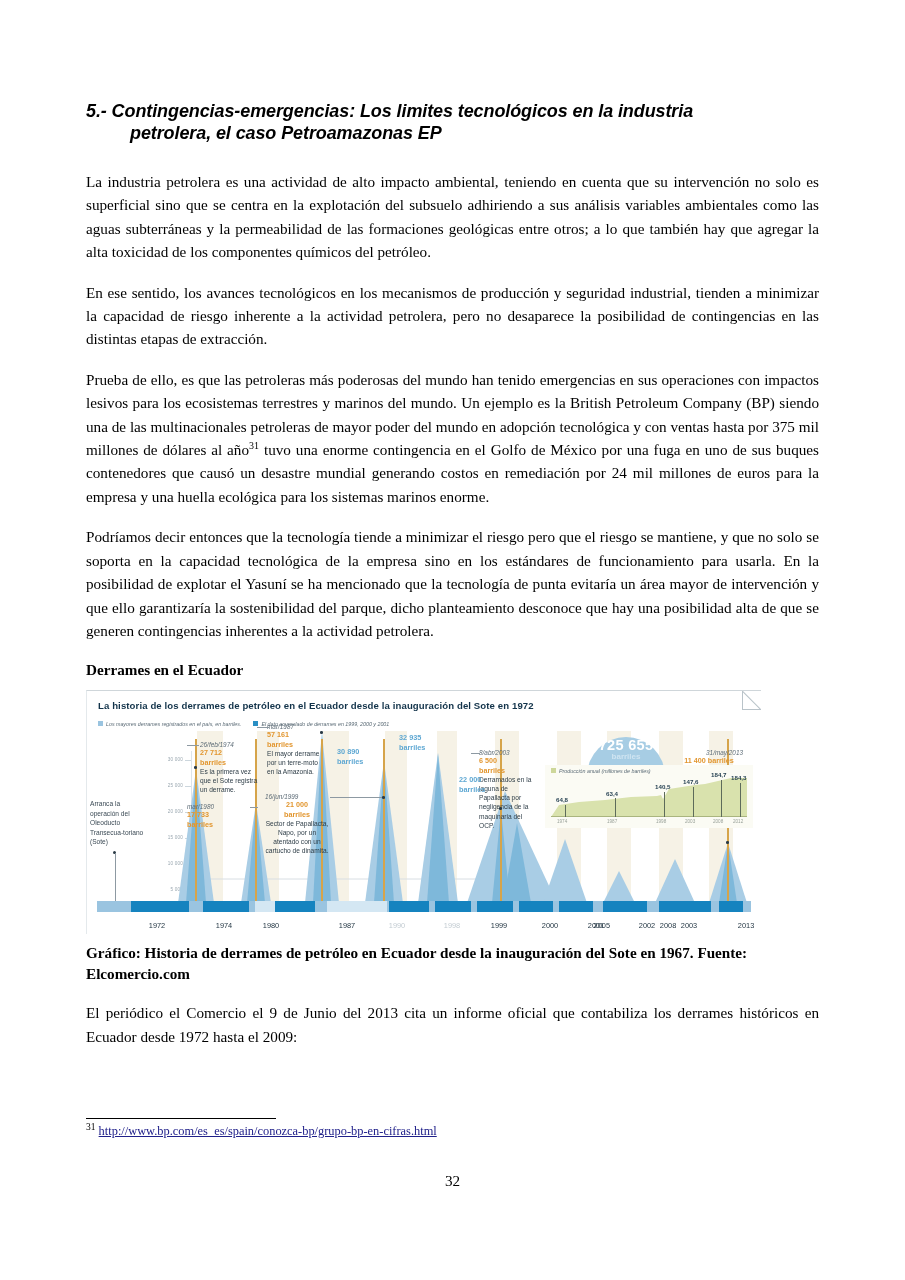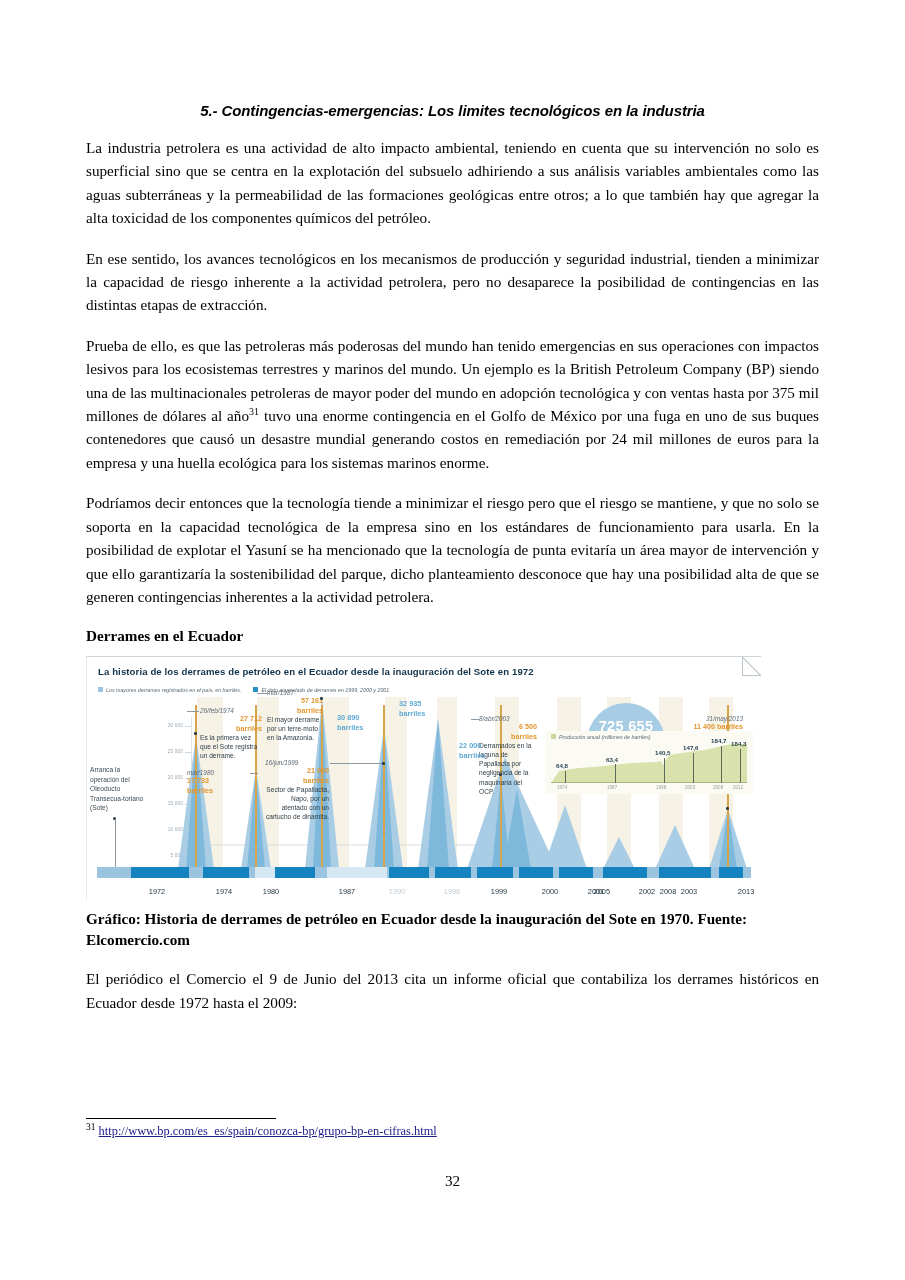--- a/index.html
+++ b/index.html
@@ -27,25 +27,24 @@
     left: 86px;
     top: 100px;
     width: 733px;
   }
 
   
   .heading {
     font-family: "Liberation Sans", sans-serif;
     font-weight: bold;
     font-style: italic;
-    font-size: 15px;
+    font-size: 18px;
     line-height: 22px;
-    margin: 0 0 14px 0;
+    margin: 0 0 26px 0;
     letter-spacing: -0.1px;
-    text-align: center;
   }
   .heading .l2 {
     display: block;
     padding-left: 44px;
   }
 
   
   p.body {
     font-size: 15.2px;
     line-height: 23.4px;
@@ -224,30 +223,29 @@
     font-size: 6.4px;
     font-style: italic;
     color: #5c6b76;
     white-space: nowrap;
   }
   .ann .amount {
     font-size: 7.2px;
     font-weight: bold;
     color: #e2962f;
     line-height: 9.2px;
-    text-align: right;
   }
   .ann .desc {
     font-size: 6.6px;
     line-height: 9.2px;
     color: #2e3d47;
   }
   .ann.center .amount,
   .ann.center .desc,
-  .ann.center .date { text-align: right; }
+  .ann.center .date { text-align: center; }
   .ann.right .amount,
   .ann.right .desc,
   .ann.right .date { text-align: left; }
 
   .blue-amt {
     position: absolute;
     font-size: 7.3px;
     font-weight: bold;
     color: #5fa8d3;
     line-height: 9.4px;
@@ -271,21 +269,20 @@
     left: 500px; top: 6px;
     width: 78px; height: 78px;
     border-radius: 50%;
     background: #a7cde4;
     text-align: center;
     color: #ffffff;
   }
   .bigcircle .num {
     font-size: 14.5px;
     font-weight: bold;
-    margin-top: 15px;
     letter-spacing: .3px;
   }
   .bigcircle .unit {
     font-size: 8px;
     font-weight: bold;
     margin-top: -1px;
     color: #cfe4f1;
   }
   .bigcircle .rot {
     font-size: 8.6px;
@@ -382,20 +379,21 @@
 </style>
 </head>
 <body>
 
 <div class="page">
 
   <div class="content">
 
     <div class="heading">
       <span>5.- Contingencias-emergencias: Los limites tecnológicos en la industria</span>
+      <span class="l2">petrolera, el caso Petroamazonas EP</span>
     </div>
 
     <p class="body">La industria petrolera es una actividad de alto impacto ambiental, teniendo en cuenta que su intervención no solo es superficial sino que se centra en la explotación del subsuelo  adhiriendo a sus análisis variables ambientales como las aguas subterráneas y la permeabilidad de las formaciones geológicas   entre otros; a lo que también hay que agregar la alta toxicidad de los componentes químicos del petróleo.</p>
 
     <p class="body">En ese sentido, los avances tecnológicos en los mecanismos de producción y seguridad industrial, tienden a minimizar la capacidad de riesgo inherente a la actividad petrolera, pero no desaparece la posibilidad  de contingencias en las distintas etapas de extracción.</p>
 
     <p class="body"><span>Prueba de ello, es que las  petroleras más poderosas del mundo han  tenido emergencias en sus operaciones con impactos lesivos para los ecosistemas terrestres y  marinos del mundo.  Un ejemplo es la British Petroleum Company (BP)  siendo una de las multinacionales petroleras de mayor poder del mundo en adopción tecnológica y   con ventas hasta por 375 mil  millones de dólares al año</span><span class="sup">31</span><span> tuvo una enorme contingencia en el Golfo de México por una fuga en uno de sus buques contenedores que causó un desastre mundial  generando costos en remediación por 24 mil millones de euros  para la empresa y una huella ecológica para los sistemas marinos enorme.</span></p>
 
     <p class="body">Podríamos decir entonces que la tecnología tiende a minimizar el riesgo  pero  que el riesgo se mantiene, y que no solo se soporta en la capacidad tecnológica de la empresa sino en los estándares de funcionamiento para usarla. En la posibilidad de explotar el Yasuní se ha mencionado que la tecnología de punta evitaría un área mayor de intervención y que ello garantizaría la sostenibilidad del parque, dicho planteamiento desconoce que hay una posibilidad alta de que se generen contingencias inherentes a la actividad petrolera.</p>
 
@@ -607,21 +605,21 @@
       <div class="tl-year" style="left:463px;">2000</div>
       <div class="tl-year" style="left:509px;">2001</div>
       <div class="tl-year" style="left:560px;">2002</div>
       <div class="tl-year" style="left:602px;">2003</div>
 
     <div class="tl-year" style="left: 514.8px;">2005</div>
         <div class="tl-year" style="left: 581.1px;">2008</div>
         <div class="tl-year" style="left: 659.1px;">2013</div>
       </div>
 
-    <p class="caption">Gráfico: Historia de derrames de petróleo en Ecuador desde la inauguración del Sote en 1970. Fuente: Elcomercio.com</p>
+    <p class="caption">Gráfico: Historia de derrames de petróleo en Ecuador desde la inauguración del Sote en 1967. Fuente: Elcomercio.com</p>
 
     <p class="body">El periódico el Comercio el 9 de Junio del 2013 cita un informe oficial que contabiliza los derrames históricos en Ecuador desde 1972 hasta el 2009:</p>
 
   </div>
 
   <div class="footnote-wrap">
     <div class="footnote-rule"></div>
     <div class="footnote"><span class="fn-num">31</span> <span class="link">http://www.bp.com/es_es/spain/conozca-bp/grupo-bp-en-cifras.html</span></div>
   </div>
 

